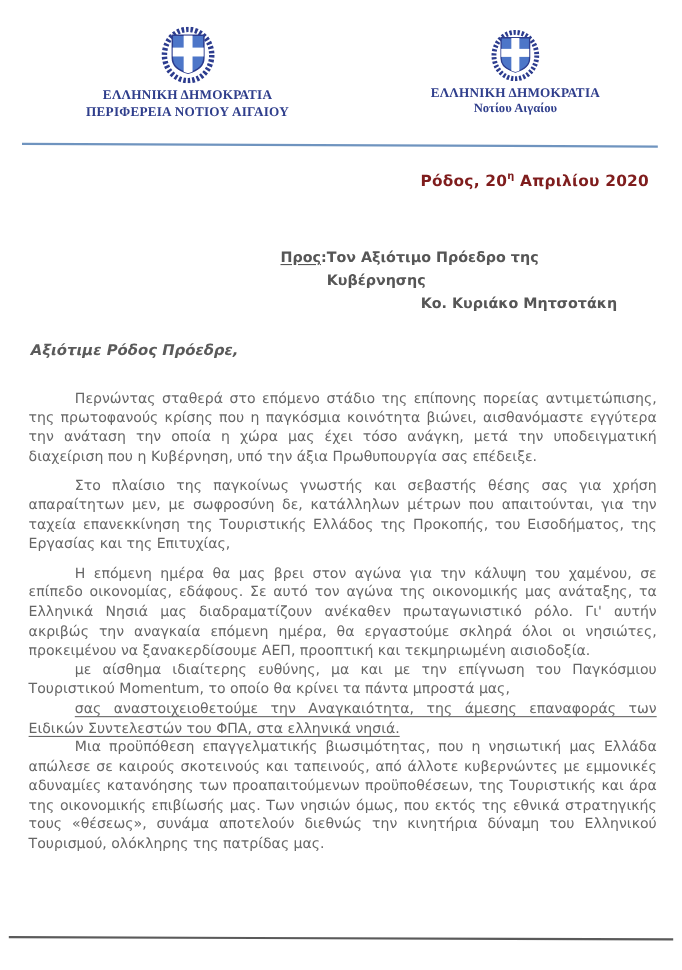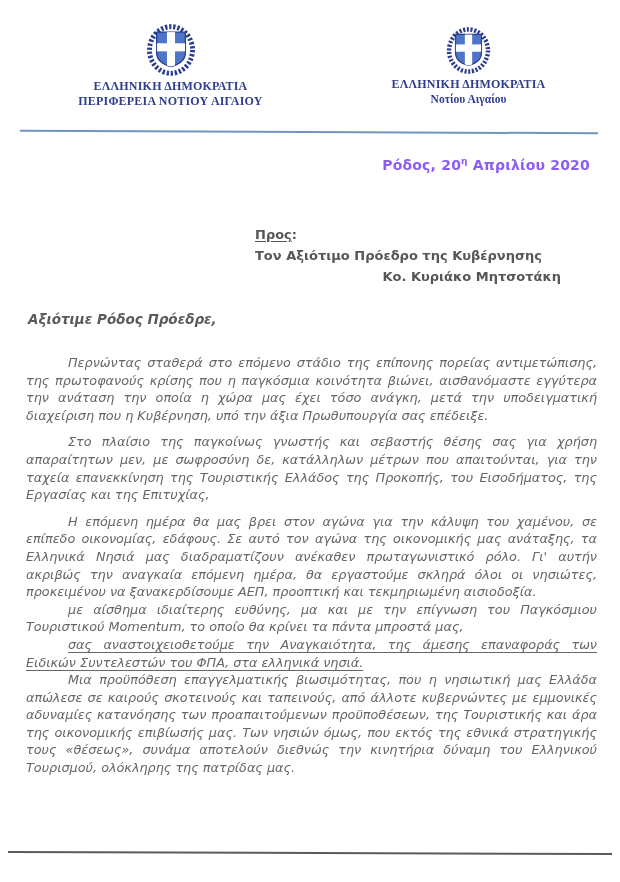--- a/index.html
+++ b/index.html
@@ -18,40 +18,39 @@
   .emblem{display:block;margin:0 auto 3px auto;}
   .org-caps{font-size:12px;line-height:15px;letter-spacing:0.2px;}
   .org-sub{font-size:11.5px;line-height:15px;}
   .header-rule{
     position:absolute;left:20px;top:131px;width:578px;height:2px;
     background:#6f94bf;transform:rotate(0.25deg);
   }
   
   .date-line{
     position:absolute;top:156px;right:30px;
-    font-weight:bold;font-size:14px;color:#8b5cf6;letter-spacing:0.2px;
+    font-weight:bold;font-size:14px;color:#7f1d1d;letter-spacing:0.2px;
   }
   .date-line sup{font-size:9px;}
   .recipient{
     position:absolute;left:255px;top:224px;width:306px;
     font-weight:bold;font-size:13px;color:#565656;line-height:21px;
   }
-  .recipient-line1{display:flex;justify-content:flex-end;flex-direction:column;}
+  .recipient-line1{display:flex;justify-content:flex-end;}
   .to-underline{text-decoration:underline;text-underline-offset:2px;}
   .recipient-line2{text-align:right;}
   
   .salutation{
     position:absolute;left:28px;top:311px;
     font-style:italic;font-weight:bold;font-size:13.5px;color:#5a5a5a;
   }
   .letter-body{
     position:absolute;left:26px;top:354px;width:571px;
     font-size:12.8px;line-height:17.6px;color:#666666;
     text-align:justify;
-    font-style:italic;
   }
   .para{margin:0;text-indent:42px;}
   .para.gap{margin-top:9px;}
   .para.underlined{text-decoration:underline;text-underline-offset:2.5px;}
   .footer-rule{
     position:absolute;left:8px;top:852px;width:604px;height:2px;
     background:#5a5a5a;transform:rotate(0.2deg);
   }
 </style>
 </head>

